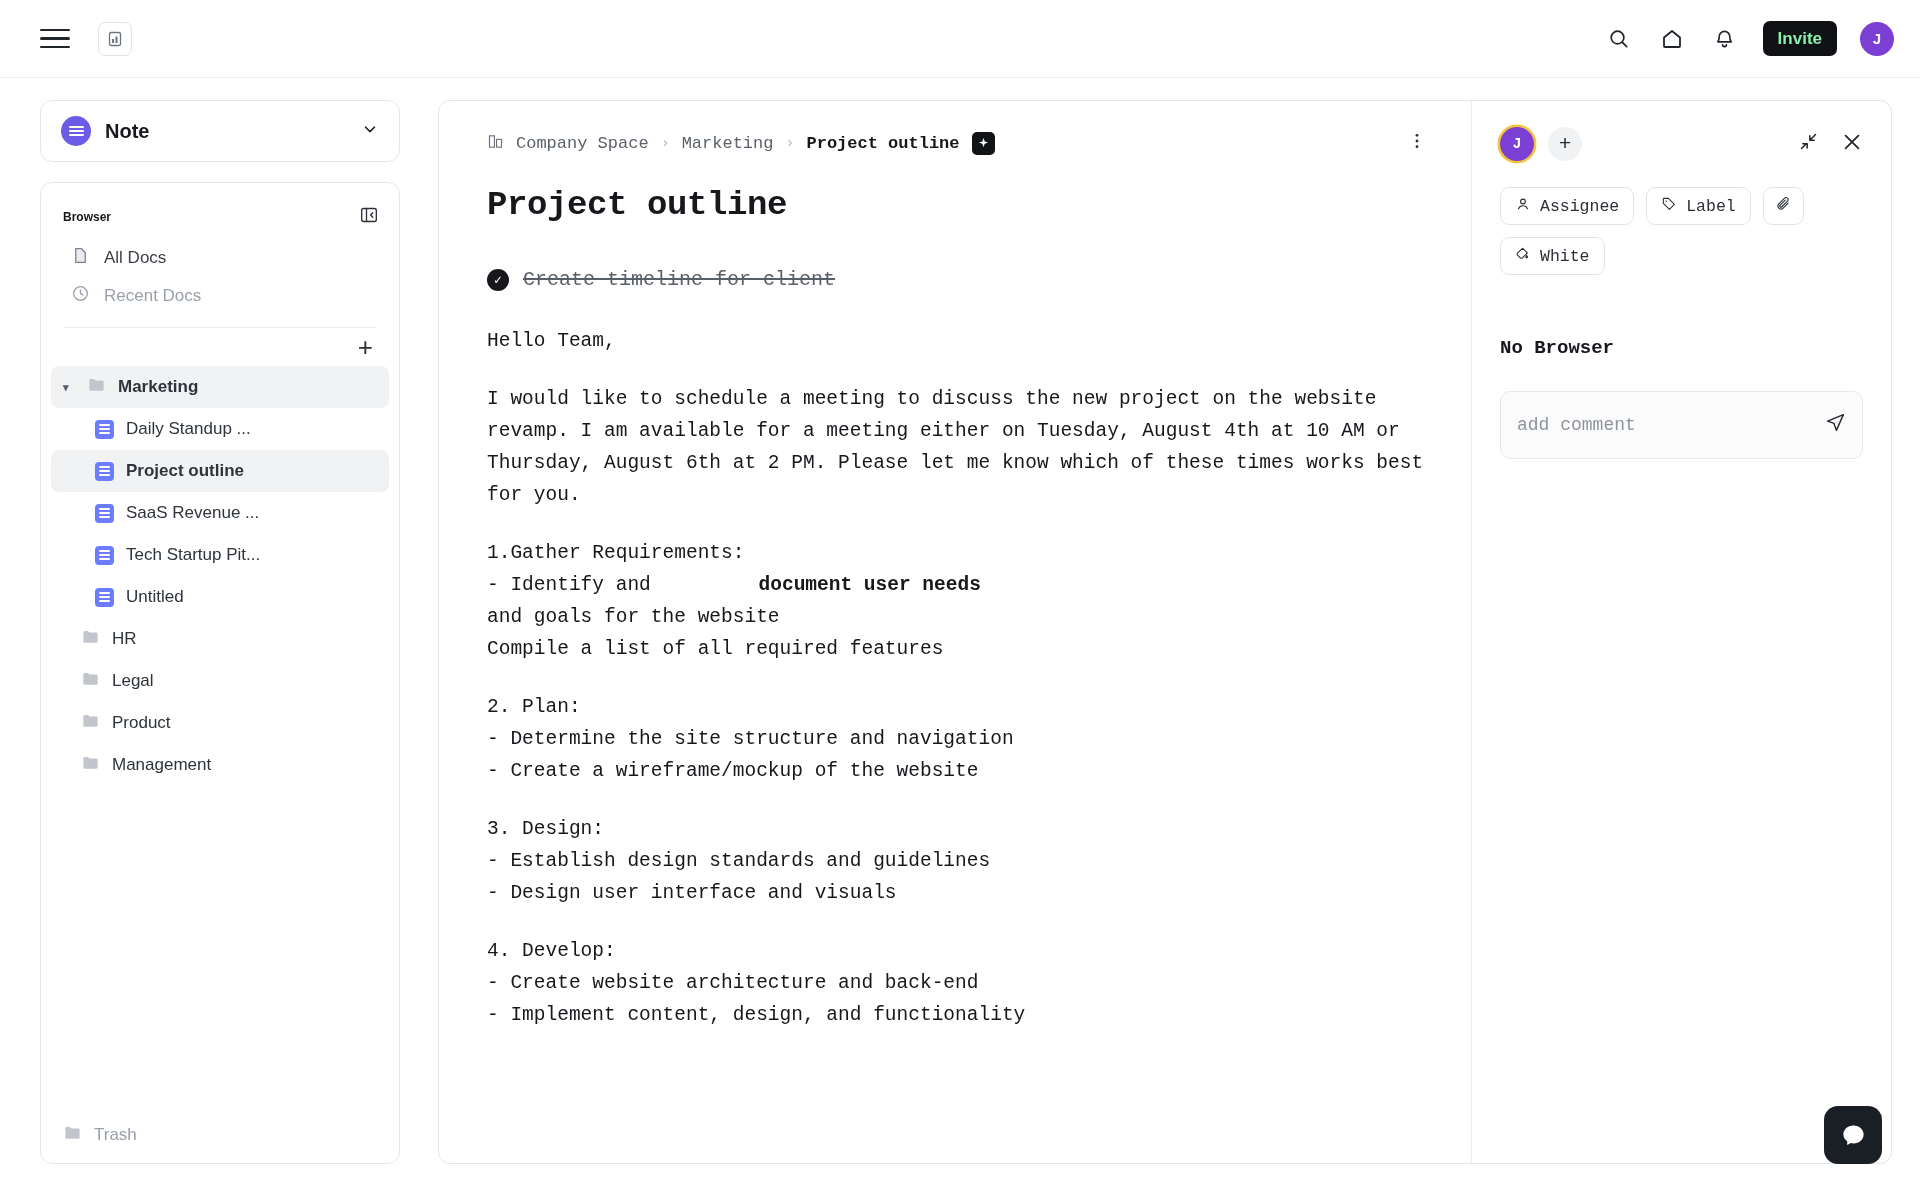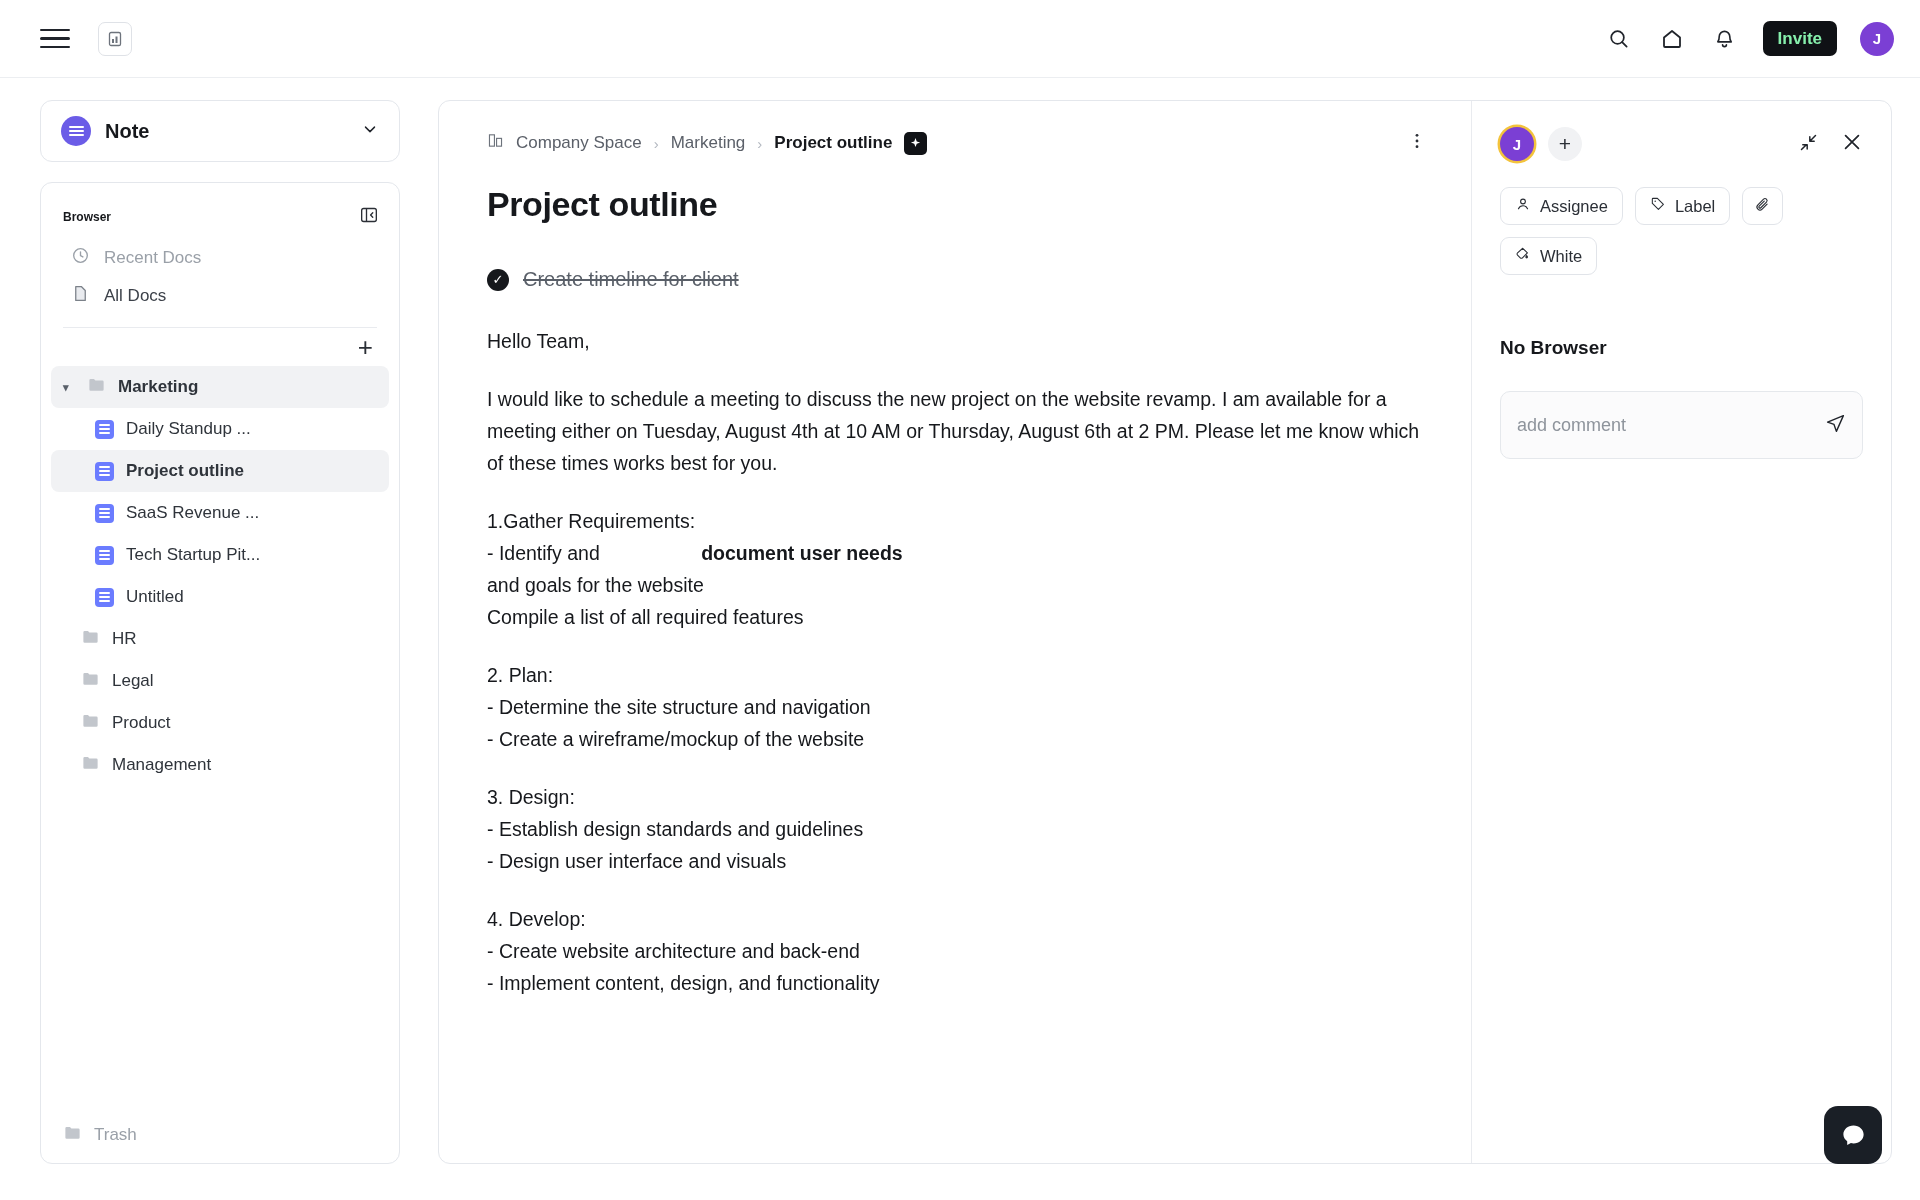--- a/index.html
+++ b/index.html
@@ -87,21 +87,21 @@
   .caret { width: 12px; color: #5c6görü; color:#596069; font-size: 11px; }
   .folder-ic { color: #c2c6cc; }
   .doc-ic { width: 19px; height: 19px; border-radius: 4px; background: #6b7cff; display: inline-flex; flex-direction: column; justify-content: center; align-items: center; gap: 2.5px; flex: 0 0 19px;}
   .doc-ic i { display: block; width: 11px; height: 1.7px; background: #fff; border-radius: 2px; }
   .indent { padding-left: 44px; }
   .trash-row { margin-top: auto; display: flex; align-items: center; gap: 12px; padding: 10px 22px 2px 22px; color: #9aa0a8; font-size: 17px; cursor: pointer; }
 
   
   .main {
     flex: 1; min-width: 0; border: 1px solid #e4e7ec; border-radius: 12px;
-    display: flex; overflow: hidden; background: #fff;
+    display: flex; overflow: hidden; background: #fff; font-family: Liberation Mono, monospace;
   }
   .doc-pane { flex: 1; min-width: 0; padding: 30px 44px 0 48px; overflow: hidden; }
   .crumbs { display: flex; align-items: center; gap: 12px; font-size: 17px; color: #5b6069; }
   .crumbs .sep-ch { color: #b3b8c0; font-size: 15px; }
   .crumb-cur { color: #16181c; font-weight: 700; }
   .crumb-badge {
     width: 23px; height: 23px; border-radius: 5px; background: #111317;
     display: inline-flex; align-items: center; justify-content: center; color: #fff; font-size: 12px;
   }
   .kebab { margin-left: auto; cursor: pointer; color: #2b2f36; letter-spacing: 0; }
@@ -225,37 +225,37 @@
           <div class="browser-head-title">Browser</div>
           <div class="collapse-ic">
             <svg width="20" height="20" viewBox="0 0 24 24" fill="none">
               <rect x="3.2" y="4.2" width="17.6" height="15.6" rx="2.4" stroke="#2b2f36" stroke-width="1.6"></rect>
               <line x1="9" y1="4.6" x2="9" y2="19.4" stroke="#2b2f36" stroke-width="1.6"></line>
               <path d="M16.5 9.3l-2.6 2.7 2.6 2.7" stroke="#2b2f36" stroke-width="1.6" stroke-linecap="round" stroke-linejoin="round"></path>
             </svg>
           </div>
         </div>
 
+        <div class="nav-row">
+          <span>
+            <svg width="19" height="19" viewBox="0 0 24 24" fill="none">
+              <path d="M6 3.2h7l5 5v12.6H6V3.2Z" stroke="#7b8189" stroke-width="1.6" fill="#e9ebef" stroke-linejoin="round"></path>
+            </svg>
+          </span>
+          <span>All Docs</span>
+        </div>
+
         <div class="nav-row muted">
           <span>
             <svg width="19" height="19" viewBox="0 0 24 24" fill="none">
               <circle cx="12" cy="12" r="8.6" stroke="#9aa0a8" stroke-width="1.7"></circle>
               <path d="M12 7.4V12l3 1.8" stroke="#9aa0a8" stroke-width="1.7" stroke-linecap="round"></path>
             </svg>
           </span>
           <span>Recent Docs</span>
-        </div>
-
-        <div class="nav-row">
-          <span>
-            <svg width="19" height="19" viewBox="0 0 24 24" fill="none">
-              <path d="M6 3.2h7l5 5v12.6H6V3.2Z" stroke="#7b8189" stroke-width="1.6" fill="#e9ebef" stroke-linejoin="round"></path>
-            </svg>
-          </span>
-          <span>All Docs</span>
         </div>
 
         <div class="sep"></div>
         <div class="add-row">
           <div class="add-btn">+</div>
         </div>
 
         <div class="tree">
 
           <div class="tree-row folder-open">

